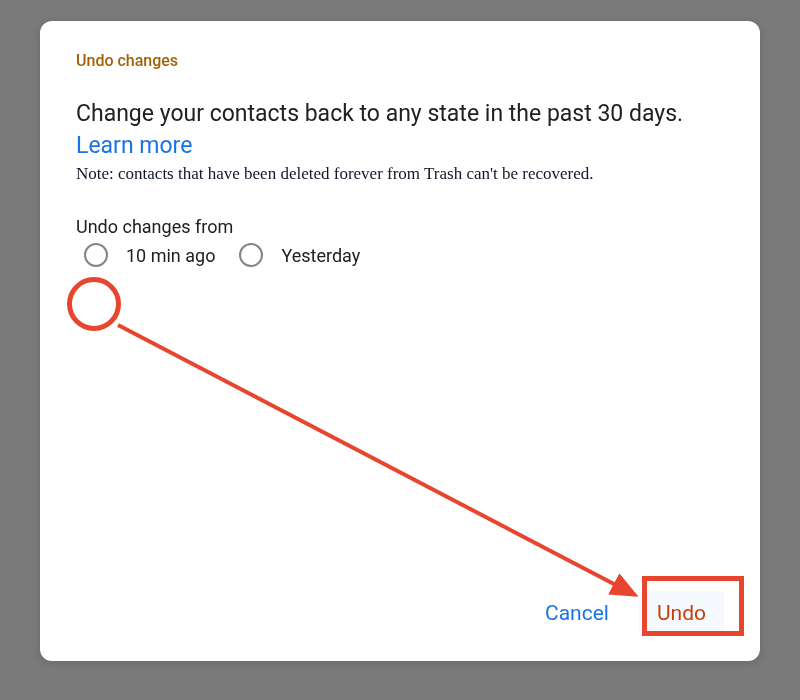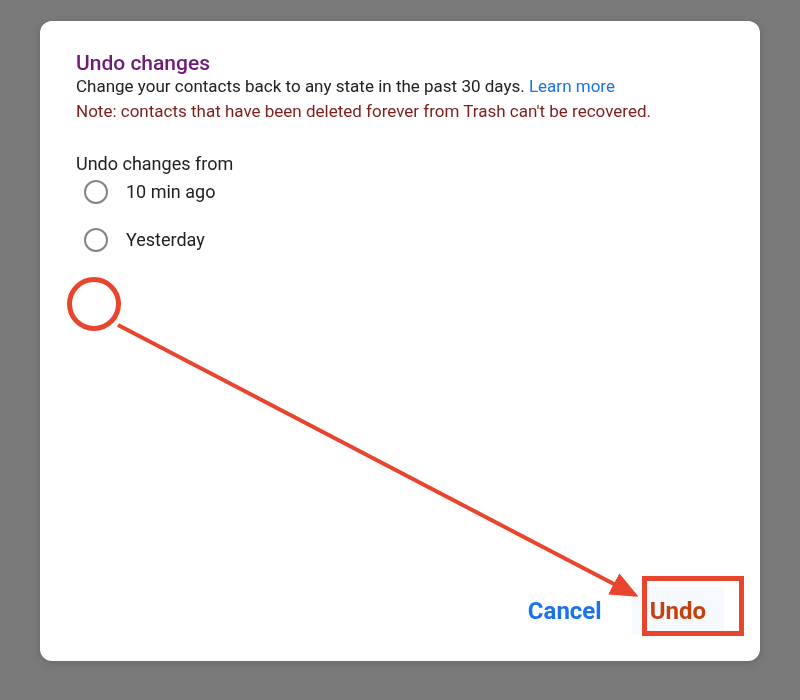--- a/index.html
+++ b/index.html
@@ -16,47 +16,49 @@
       left: 40px;
       top: 21px;
       width: 720px;
       height: 640px;
       background: #fff;
       border-radius: 12px;
       padding: 30px 36px 24px 36px;
       box-shadow: 0 2px 10px rgba(0,0,0,0.15);
     }
     .dialog-title {
-      font-size: 21px;
+      font-size: 16px;
       font-weight: 500;
-      color: #701a75;
+      color: #a16207;
+      margin-bottom: 28px;
     }
     .desc-line {
-      font-size: 17px;
+      font-size: 23px;
       color: #202124;
       line-height: 1.4;
     }
     .learn-more {
       color: #1a73e8;
       text-decoration: none;
     }
     .note-line {
       font-size: 17px;
-      color: #7f1d1d;
+      color: #0f172a;
       margin-top: 2px;
       margin-bottom: 32px;
+      font-family: Liberation Serif, serif;
     }
     .section-label {
       font-size: 18px;
       color: #202124;
       margin-bottom: 6px;
     }
     .radio-group {
       display: flex;
-      flex-direction: column;
+      flex-direction: row;
       gap: 24px;
       padding-left: 8px;
     }
     .radio-item {
       display: flex;
       align-items: center;
       gap: 18px;
       cursor: pointer;
     }
     .radio-circle {
@@ -89,22 +91,22 @@
     .dialog-actions {
       position: absolute;
       bottom: 26px;
       right: 36px;
       display: flex;
       align-items: center;
       gap: 12px;
     }
     .btn {
       padding: 10px 18px;
-      font-size: 24px;
-      font-weight: 700;
+      font-size: 21px;
+      font-weight: 400;
       border: none;
       background: transparent;
       cursor: pointer;
       border-radius: 4px;
       font-family: inherit;
     }
     .btn-cancel {
       color: #1a73e8;
     }
     .btn-undo {

